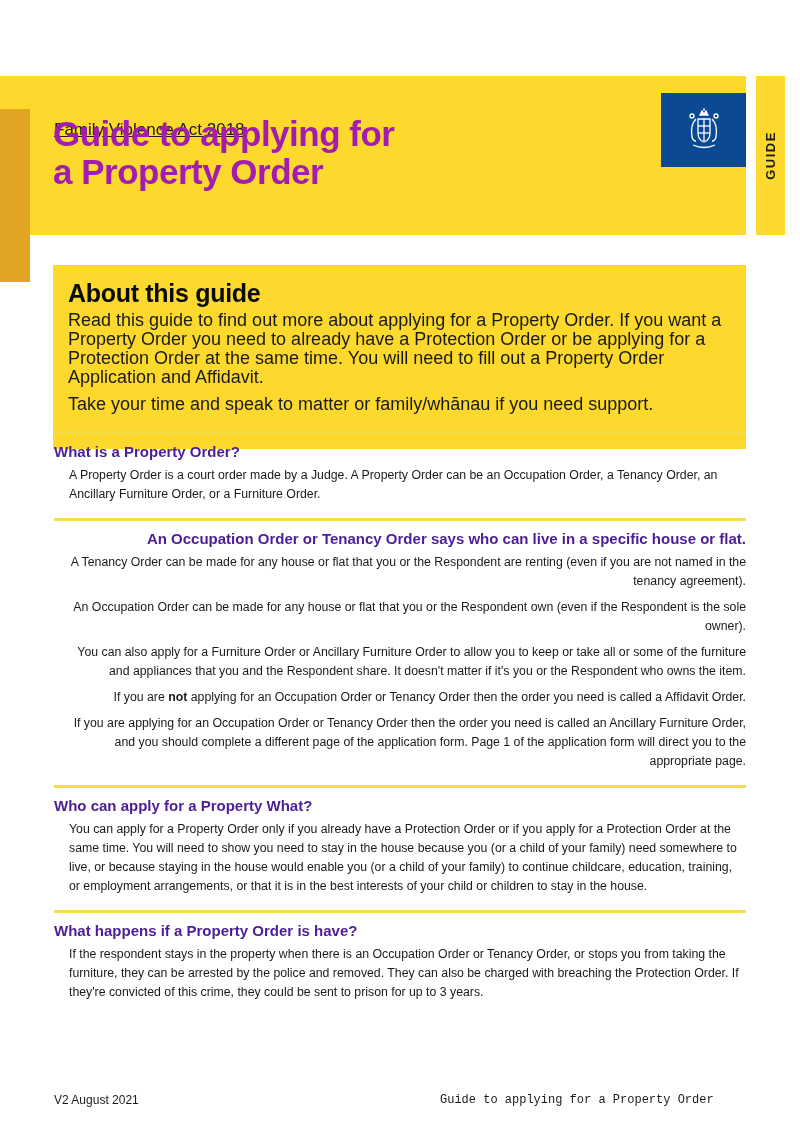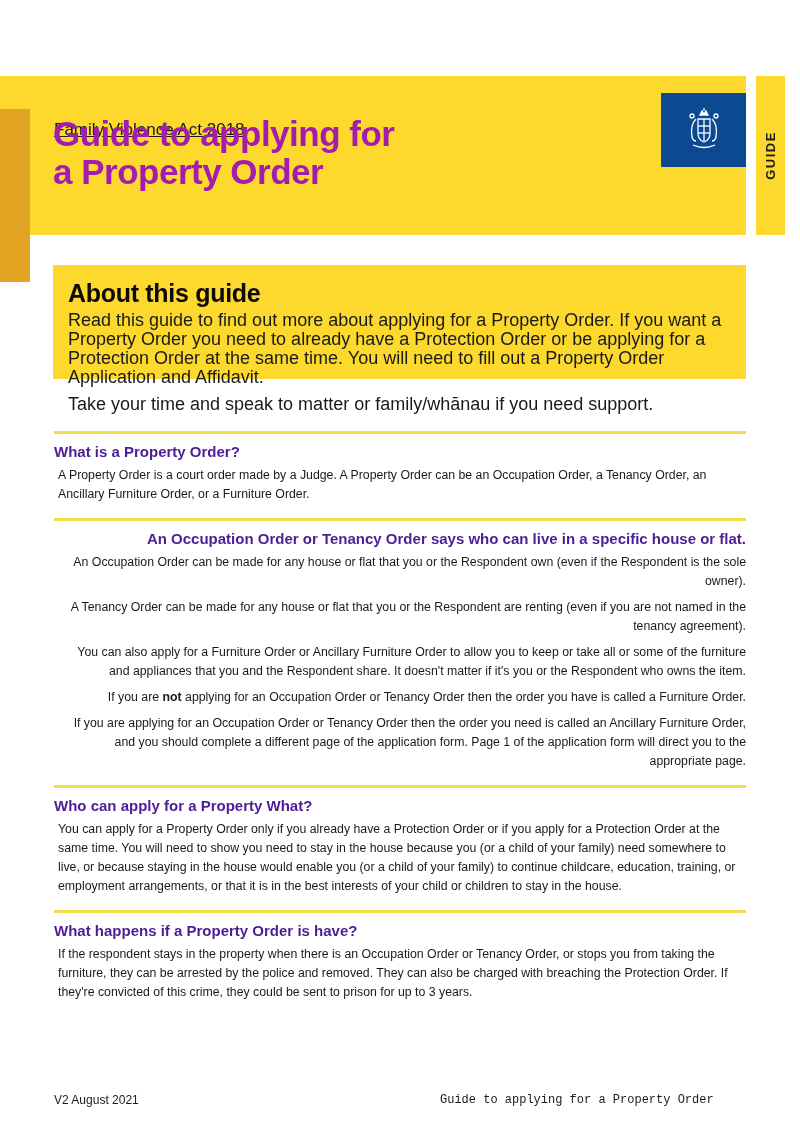--- a/index.html
+++ b/index.html
@@ -6,27 +6,27 @@
   body { width:800px; height:1130px; background:#ffffff; position:relative; overflow:hidden;
          font-family:"Liberation Sans", "DejaVu Sans", sans-serif; color:#1a1a1a; }
   .header-band { position:absolute; left:0; top:76px; width:746px; height:159px; background:#fcd92c; }
   .orange-strip { position:absolute; left:0; top:109px; width:30px; height:173px; background:#e1a523; }
   .side-strip { position:absolute; left:756px; top:76px; width:29px; height:159px; background:#fcd92c; }
   .side-label { position:absolute; left:756px; top:76px; width:29px; height:159px; display:flex; align-items:center; justify-content:center; }
   .side-label span { transform:rotate(-90deg); font-weight:bold; font-size:13px; letter-spacing:1.5px; color:#1a1a1a; white-space:nowrap; display:block; }
   .crest-box { position:absolute; left:661px; top:93px; width:85px; height:74px; background:#0b4a93; display:flex; align-items:center; justify-content:center; }
   .act { position:absolute; left:54px; top:120px; font-size:17px; color:#1a1a1a;text-decoration:underline; }
   .title { position:absolute; left:53px; top:115px; font-size:35px; line-height:38px; font-weight:bold; color:#a21caf; letter-spacing:-0.5px; }
-  .about { position:absolute; left:53px; top:265px; width:693px; height:114px; background:#fcd92c; box-sizing:border-box; padding:14px 16px 0 15px; }
+  .about { position:absolute; left:53px; top:265px; width:693px; height:184px; background:#fcd92c; box-sizing:border-box; padding:14px 16px 0 15px; }
   .about h2 { margin:0 0 4px 0; font-size:25px; line-height:28px; font-weight:bold; color:#0a0a0a; letter-spacing:-0.3px; }
   .about p { margin:0 0 8px 0; font-size:18px; line-height:19px; }
   .section { position:absolute; left:54px; width:692px; }
   .rule { height:3px; background:#f5dc4a; margin-bottom:8px; }
   .section h3 { margin:0 0 5px 0; font-size:15px; line-height:19px; font-weight:bold; color:#4c1d95; }
-  .section p { margin:0 0 7px 4px; font-size:12.3px; line-height:19px; }
+  .section p { margin:0 0 7px 15px; font-size:12.3px; line-height:19px; }
   .footer-left { position:absolute; left:54px; top:1093px; font-size:12px; }
   .footer-mid { position:absolute; left:440px; top:1093px; font-size:12px;font-family:Liberation Mono, monospace; }
   .page-box { position:absolute; left:663px; top:1135px; width:83px; height:42px; background:#0b4a93; color:#ffffff; font-weight:bold; font-size:12px; text-align:center; padding-top:5px; box-sizing:border-box; }
 </style>
 </head>
 <body>
 
 <div class="header-band"></div>
 <div class="orange-strip"></div>
 <div class="side-strip"></div>
@@ -66,24 +66,24 @@
 
 <div class="section" style="top:431px;">
   <div class="rule"></div>
   <h3>What is a Property Order?</h3>
   <p>A Property Order is a court order made by a Judge. A Property Order can be an Occupation Order, a Tenancy Order, an Ancillary Furniture Order, or a Furniture Order.</p>
 </div>
 
 <div class="section" style="top:518px;text-align:right;">
   <div class="rule"></div>
   <h3>An Occupation Order or Tenancy Order says who can live in a specific house or flat.</h3>
+  <p>A Tenancy Order can be made for any house or flat that you or the Respondent are renting (even if you are not named in the tenancy agreement).</p>
   <p>An Occupation Order can be made for any house or flat that you or the Respondent own (even if the Respondent is the sole owner).</p>
-  <p>A Tenancy Order can be made for any house or flat that you or the Respondent are renting (even if you are not named in the tenancy agreement).</p>
   <p>You can also apply for a Furniture Order or Ancillary Furniture Order to allow you to keep or take all or some of the furniture and appliances that you and the Respondent share. It doesn't matter if it's you or the Respondent who owns the item.</p>
-  <p><span>If you are </span><b>not</b><span> applying for an Occupation Order or Tenancy Order then the order you have is called a Furniture Order.</span></p>
+  <p><span>If you are </span><b>not</b><span> applying for an Occupation Order or Tenancy Order then the order you need is called a Affidavit Order.</span></p>
   <p>If you are applying for an Occupation Order or Tenancy Order then the order you need is called an Ancillary Furniture Order, and you should complete a different page of the application form. Page 1 of the application form will direct you to the appropriate page.</p>
 </div>
 
 <div class="section" style="top:785px;">
   <div class="rule"></div>
   <h3>Who can apply for a Property What?</h3>
   <p>You can apply for a Property Order only if you already have a Protection Order or if you apply for a Protection Order at the same time. You will need to show you need to stay in the house because you (or a child of your family) need somewhere to live, or because staying in the house would enable you (or a child of your family) to continue childcare, education, training, or employment arrangements, or that it is in the best interests of your child or children to stay in the house.</p>
 </div>
 
 <div class="section" style="top:910px;">

